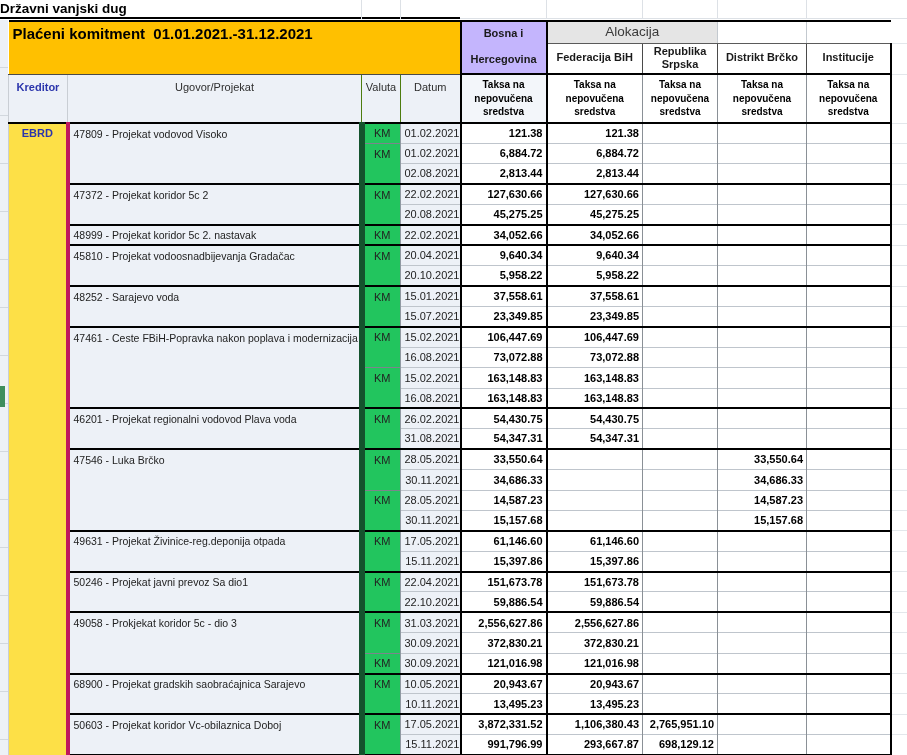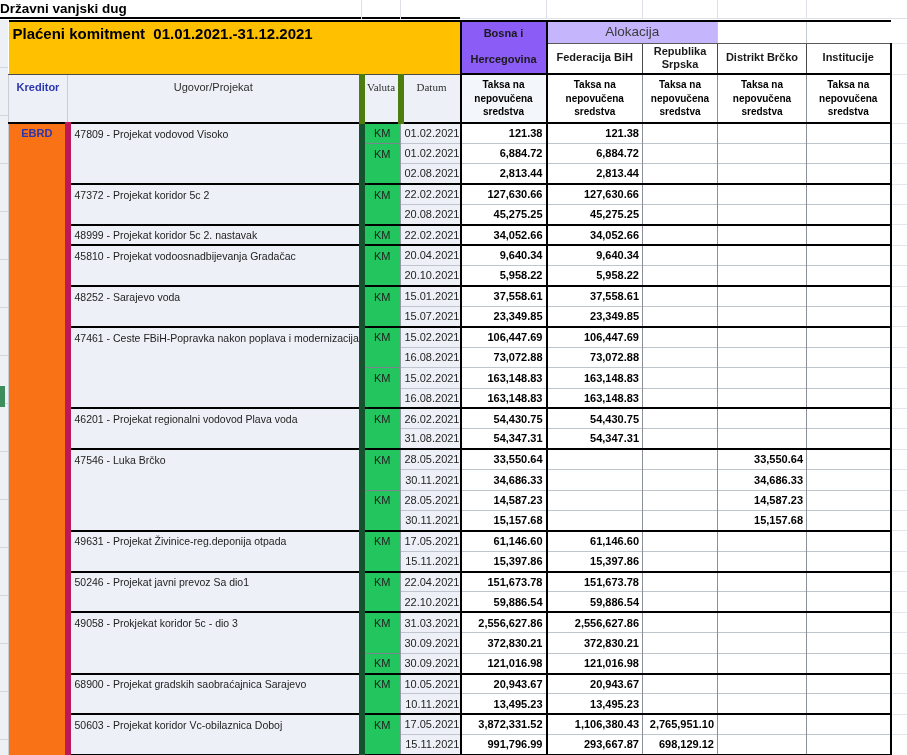--- a/index.html
+++ b/index.html
@@ -25,58 +25,58 @@
   table{position:absolute;left:8px;top:20px;border-collapse:collapse;table-layout:fixed;width:899px;}
   td{padding:0;font-size:11px;line-height:1.15;vertical-align:middle;overflow:hidden;box-sizing:border-box;}
   
   tr.hr-a{height:22px;} tr.hr-b{height:31px;} tr.hr-c{height:49px;}
   td.banner{
     background:#ffc000;border-top:2px solid #000;border-bottom:1px solid #4a4a4a;
     font-weight:bold;font-size:15px;color:#000;vertical-align:top;
     padding:3px 0 0 4px;white-space:pre;
   }
   td.bih-head{
-    background:#8b5cf6;border:2px solid #000;font-weight:bold;text-align:center;vertical-align:top;
+    background:#c4b5fd;border:2px solid #000;font-weight:bold;text-align:center;vertical-align:top;
   }
   td.bih-head .l1{padding-top:5px;}
   td.bih-head .l2{padding-top:13px;}
   td.alok{
-    background:#c4b5fd;border-top:2px solid #000;border-left:2px solid #000;border-bottom:1px solid #5a5a5a;
+    background:#e5e5e5;border-top:2px solid #000;border-left:2px solid #000;border-bottom:1px solid #5a5a5a;
     font-size:13.5px;color:#3a3a3a;text-align:center;font-weight:normal;
   }
   td.alok-empty{background:#fff;border-top:2px solid #000;border-left:1px solid #c3c9cf;border-bottom:1px solid #5a5a5a;}
   td.alok-empty:last-of-type{border-right:2px solid #000;}
   td.grp-head{
     background:#fff;font-weight:bold;text-align:center;border-bottom:2px solid #000;
     border-left:1px solid #4a4a4a;line-height:1.25;
   }
   td.grp-head.first{border-left:2px solid #000;}
   td.grp-head.last{border-right:2px solid #000;}
   td.kred-head{
     background:#edf1f7;color:#2b35ac;font-weight:bold;text-align:center;vertical-align:top;
     padding-top:6px;border-left:1px solid #c9ced4;border-bottom:2px solid #000;
   }
   td.ugovor-head,td.val-head,td.dat-head{
     background:#edf1f7;text-align:center;vertical-align:top;padding-top:6px;color:#2e2e2e;
     border-bottom:2px solid #000;
   }
   td.ugovor-head{border-left:1px solid #c9ced4;}
-  td.val-head,td.dat-head{border-left:6px solid #4d7c0f;font-family:Liberation Serif, serif;}
+  td.val-head,td.dat-head{border-left:1px solid #4d7c0f;}
   td.taksa{
     background:#fff;font-weight:bold;font-size:10px;text-align:center;line-height:1.35;
     border-bottom:2px solid #000;border-left:1px solid #8a9096;color:#000;
   }
   td.taksa.tk-bih{border-left:2px solid #000;background:#f3f6fa;}
   td.taksa.tk-fbih{border-left:2px solid #000;}
   td.taksa.tk-inst{border-right:2px solid #000;}
   td.m-head{background:#fff;border-bottom:1px solid #e3e7eb;}
   
   tbody tr{height:20.4px;}
-  td.c-kred{background:#f97316;color:#2b35ac;font-weight:bold;text-align:center;border-left:1px solid #c9ced4;}
-  td.c-proj{background:#edf1f7;border-left:6px solid #be185d;padding-left:4px;white-space:nowrap;font-size:10.5px;color:#222;}
+  td.c-kred{background:#fde047;color:#2b35ac;font-weight:bold;text-align:center;border-left:1px solid #c9ced4;}
+  td.c-proj{background:#edf1f7;border-left:4px solid #be185d;padding-left:4px;white-space:nowrap;font-size:10.5px;color:#222;}
   td.c-val{background:#22c55e;border-left:6px solid #14532d;text-align:center;color:#222;}
   td.c-dat{background:#edf1f7;border-left:1px solid #9099a2;text-align:right;color:#222;font-size:11px;}
   td.c-num{background:#fff;text-align:right;padding-right:3px;font-weight:bold;color:#000;}
   td.c-bih{border-left:2px solid #000;}
   td.c-fbih{border-left:2px solid #000;}
   td.c-rs,td.c-brcko,td.c-inst{border-left:1px solid #8a9096;}
   td.c-inst{border-right:2px solid #000;}
   td.c-margin{background:#fff;border-bottom:1px solid #e3e7eb;}
   
   tbody tr:not(.g) td.c-dat,

